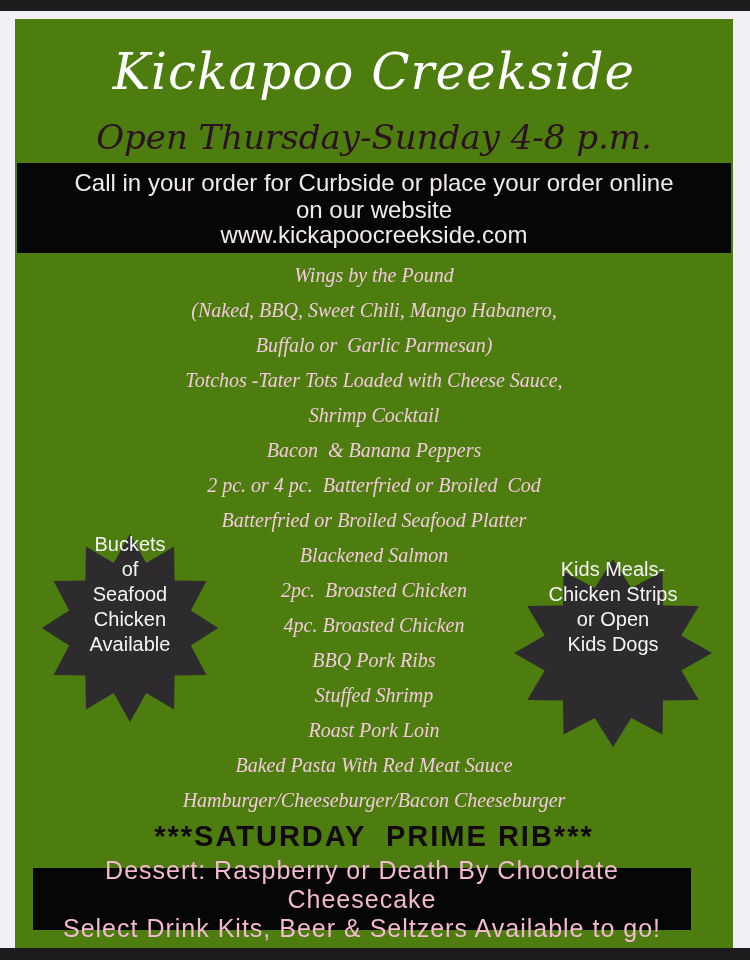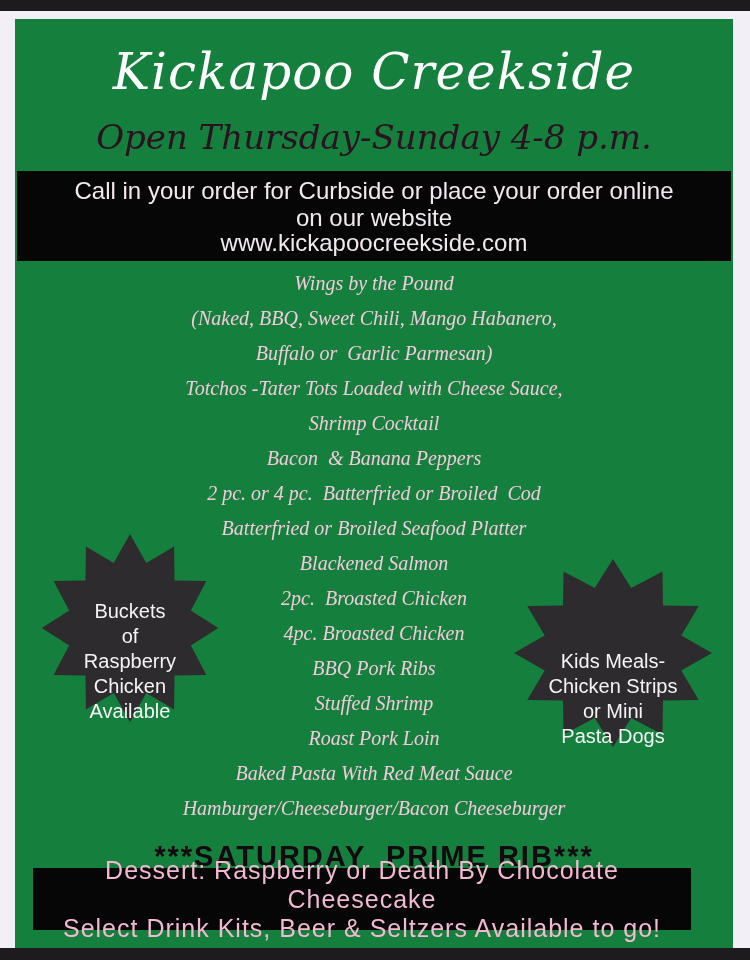--- a/index.html
+++ b/index.html
@@ -14,21 +14,21 @@
     position: absolute; left: 0; width: 750px;
     background: #1d1b1d;
   }
   .edge-strip.top { top: 0; height: 11px; }
   .edge-strip.bottom { bottom: 0; height: 12px; }
 
   .flyer {
     position: absolute;
     left: 15px; top: 19px;
     width: 718px; height: 929px;
-    background: #15803d;
+    background: #4d7c0f;
     text-align: center;
   }
 
   .restaurant-title {
     padding-top: 22px;
     font-family: "DejaVu Serif", serif;
     font-style: italic;
     font-size: 50px;
     line-height: 62px;
     color: #ffffff;
@@ -46,21 +46,21 @@
   .hours {
     margin-top: 14px;
     font-family: "DejaVu Serif", serif;
     font-style: italic;
     font-size: 34px;
     line-height: 40px;
     color: #2a1220;
   }
 
   .order-banner {
-    margin: 14px 2px 0 2px;
+    margin: 6px 2px 0 2px;
     background: #070607;
     color: #f0e9ee;
     padding: 5px 0 6px 0;
   }
   .order-banner .line1 {
     font-size: 24px; line-height: 29px;
   }
   .order-banner .line2 {
     font-size: 24px; line-height: 25px;
   }
@@ -73,34 +73,34 @@
   }
   .menu-item {
     font-family: Liberation Serif, serif;
     font-style: italic;
     font-size: 20px;
     line-height: 35px;
     color: #f3c9dc;
     white-space: pre-wrap;
   }
   .saturday-special {
-    margin-top: 12px;
+    margin-top: 0;
     font-family: "Liberation Sans", sans-serif;
     font-weight: bold;
     font-size: 29px;
     line-height: 36px;
     color: #120a10;
     letter-spacing: 2px;
     white-space: pre-wrap;
   }
 
   .starburst {
     position: absolute;
     display: flex;
-    align-items: flex-end;
+    align-items: flex-start;
     justify-content: center;
   }
   .starburst svg { position: absolute; left: 0; top: 0; width: 100%; height: 100%; }
   .starburst .badge-text {
     position: relative;
     color: #f6f3f6;
     font-size: 20px;
     line-height: 25px;
   }
   .starburst-left { left: 25px; top: 513px; width: 180px; height: 192px; }
@@ -159,35 +159,35 @@
     <div class="saturday-special">***SATURDAY  PRIME RIB***</div>
   </div>
 
   <div class="starburst starburst-left">
     <svg viewBox="0 0 200 200" preserveAspectRatio="none">
       <polygon fill="#2d2b2d" points="100,2 118.1,32.4 149,15.1 149.5,50.5 184.9,51 167.6,81.9 198,100 167.6,118.1 184.9,149 149.5,149.5 149,184.9 118.1,167.6 100,198 81.9,167.6 51,184.9 50.5,149.5 15.1,149 32.4,118.1 2,100 32.4,81.9 15.1,51 50.5,50.5 51,15.1 81.9,32.4"></polygon>
     </svg>
     <div class="badge-text">
       <div>Buckets</div>
       <div>of</div>
-      <div>Raspberry</div>
+      <div>Seafood</div>
       <div>Chicken</div>
       <div>Available</div>
     </div>
   </div>
 
   <div class="starburst starburst-right">
     <svg viewBox="0 0 200 200" preserveAspectRatio="none">
       <polygon fill="#2d2b2d" points="100,2 118.1,32.4 149,15.1 149.5,50.5 184.9,51 167.6,81.9 198,100 167.6,118.1 184.9,149 149.5,149.5 149,184.9 118.1,167.6 100,198 81.9,167.6 51,184.9 50.5,149.5 15.1,149 32.4,118.1 2,100 32.4,81.9 15.1,51 50.5,50.5 51,15.1 81.9,32.4"></polygon>
     </svg>
     <div class="badge-text">
       <div>Kids Meals-</div>
       <div>Chicken Strips</div>
-      <div>or Mini</div>
-      <div>Pasta Dogs</div>
+      <div>or Open</div>
+      <div>Kids Dogs</div>
     </div>
   </div>
 
   <div class="footer-banner">
     <div class="fline">Dessert: Raspberry or Death By Chocolate Cheesecake</div>
     <div class="fline">Select Drink Kits, Beer &amp; Seltzers Available to go!</div>
   </div>
 
 </div>
 

